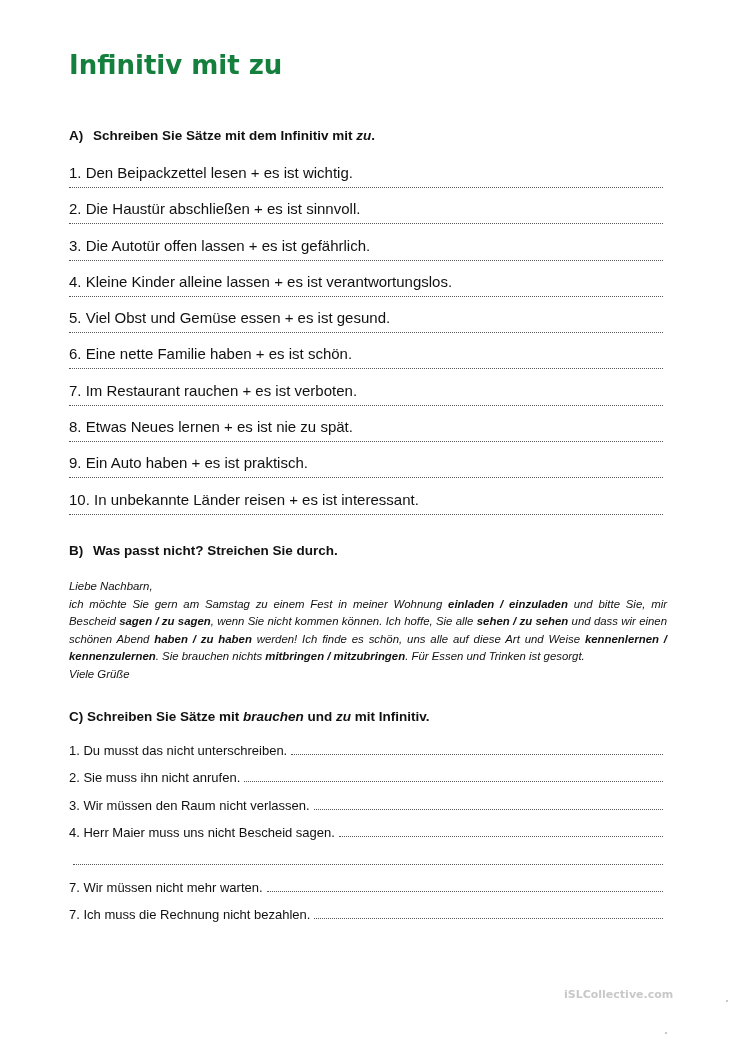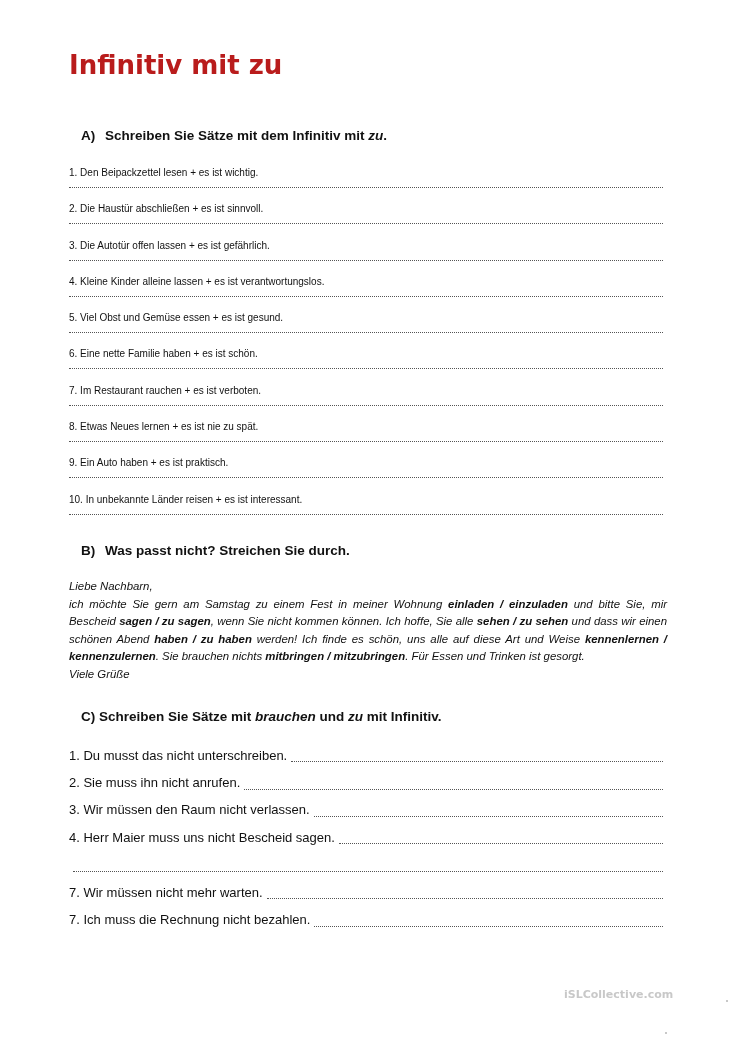--- a/index.html
+++ b/index.html
@@ -1,27 +1,27 @@
 <!DOCTYPE html>
 <html><head>
   <meta charset="utf-8">
   <style>
     html, body { margin: 0; padding: 0; background: #ffffff; }
     body { width: 735px; height: 1040px; position: relative; overflow: hidden; color: #111; font-family: "Liberation Sans", sans-serif; }
-    .title { position: absolute; left: 69px; top: 50px; font-family: "DejaVu Sans", sans-serif; font-weight: bold; font-size: 26px; letter-spacing: 0px; color: #b91c1c; }
-    .section-heading { position: absolute; left: 69px; font-weight: bold; font-size: 13.5px; color: #111; margin-left: 12px; }
+    .title { position: absolute; left: 69px; top: 50px; font-family: "DejaVu Sans", sans-serif; font-weight: bold; font-size: 26px; letter-spacing: 0px; color: #15803d; }
+    .section-heading { position: absolute; left: 69px; font-weight: bold; font-size: 13.5px; color: #111; }
     .section-heading .gap { display: inline-block; width: 6px; }
     .listA { position: absolute; left: 69px; top: 164px; width: 600px; }
     .itemA { height: 36.3px; position: relative; }
-    .itemA .prompt { display: block; font-size: 10px; line-height: 18px; white-space: nowrap; }
+    .itemA .prompt { display: block; font-size: 15px; line-height: 18px; white-space: nowrap; }
     .itemA .dots { display: block; position: absolute; top: 21px; left: 0; width: 594px; height: 2px; border-bottom: 1px dotted #555; }
     .letter { position: absolute; left: 69px; top: 578px; width: 598px; font-size: 11.4px; line-height: 17.5px; font-style: italic; text-align: justify; color: #111; }
     .letter b { font-style: italic; font-weight: bold; }
     .listC { position: absolute; left: 69px; top: 742px; width: 600px; }
-    .itemC { height: 27.4px; display: flex; align-items: center; font-size: 13px; line-height: 18px; white-space: nowrap; }
+    .itemC { height: 27.4px; display: flex; align-items: flex-start; font-size: 13px; line-height: 18px; white-space: nowrap; }
     .itemC .fill { flex: 1; margin-left: 4px; margin-right: 6px; border-bottom: 1px dotted #555; height: 12px; }
     .watermark { position: absolute; left: 564px; top: 988px; font-family: "DejaVu Sans", sans-serif; font-weight: bold; font-size: 11px; color: #c8c8c8; }
     .wm-dot { position: absolute; width: 2px; height: 2px; background: #c8c8c8; }
   </style>
 </head>
 <body>
 
 <div class="title">Infinitiv mit zu</div>
 
 <div class="section-heading" style="top:128px;">

